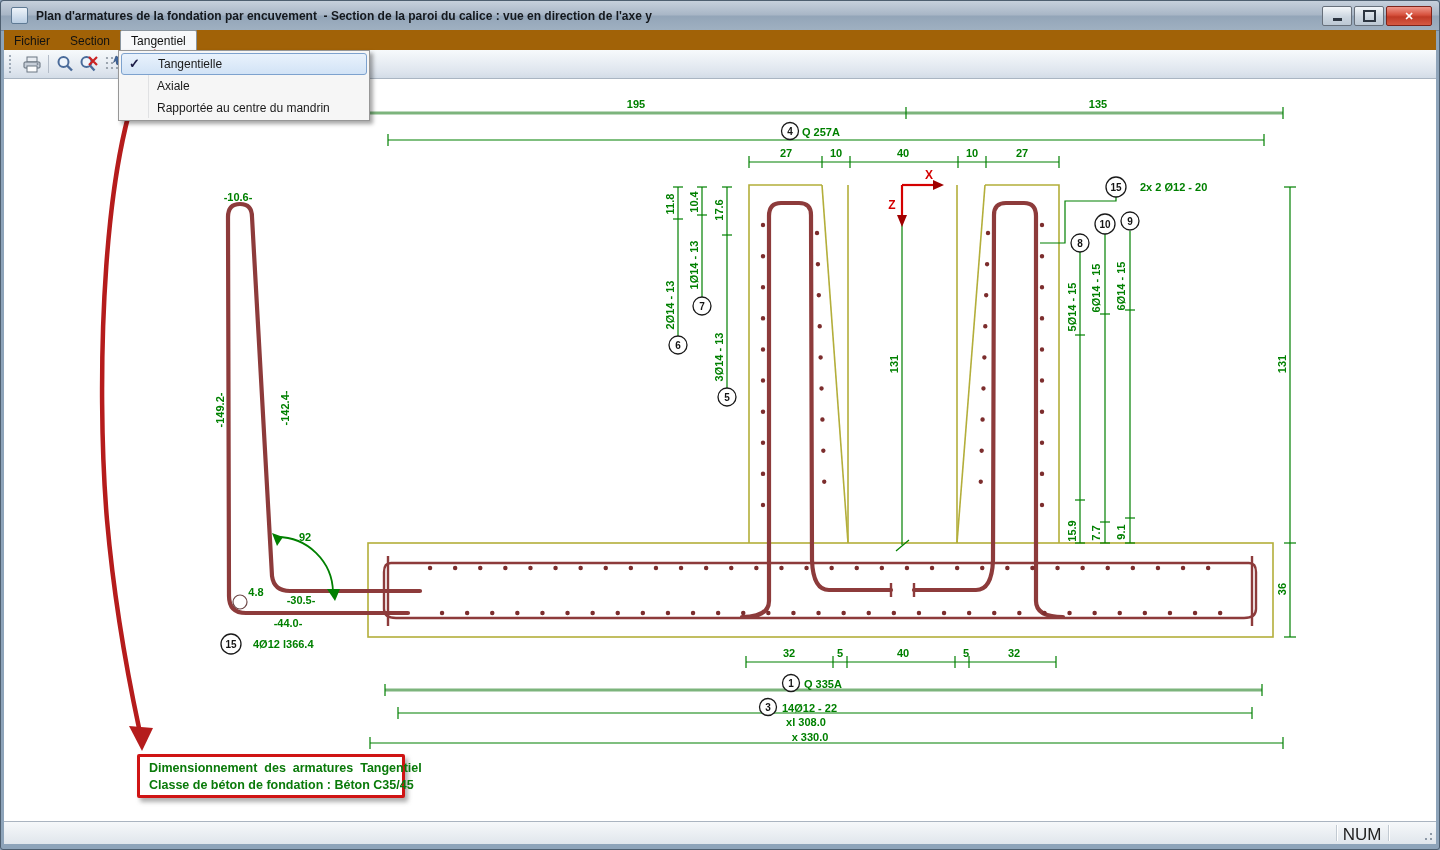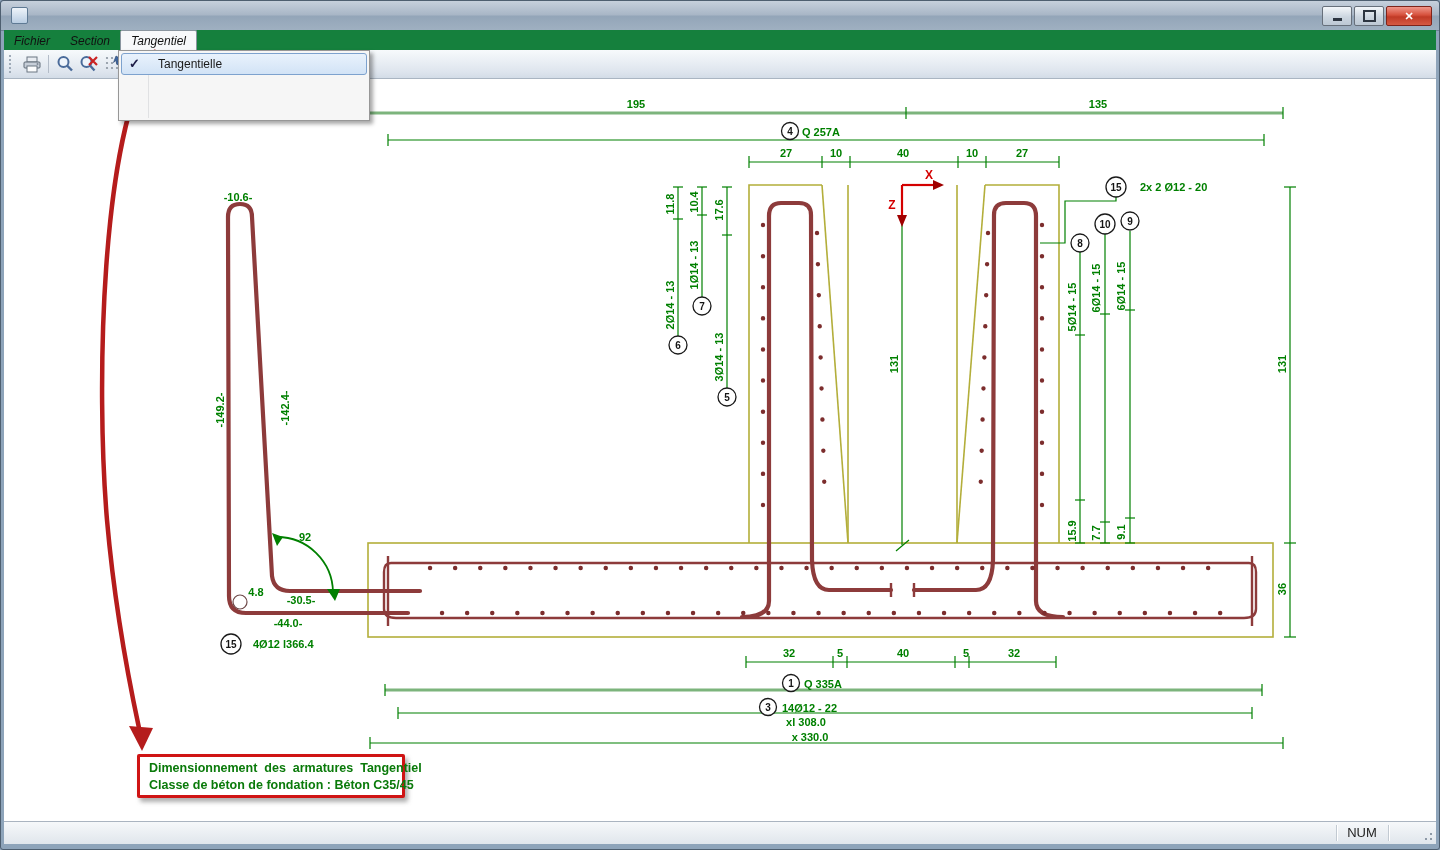--- a/index.html
+++ b/index.html
@@ -15,22 +15,22 @@
     background:linear-gradient(#eef4fa,#b9cde2);border:1px solid #5f7a94;border-radius:2px;}
   .title-text{font-size:12px;font-weight:bold;color:#14181d;white-space:pre;}
   .caption-btns{position:absolute;right:7px;top:5px;display:flex;gap:2px;}
   .cap-btn{width:28px;height:18px;border:1px solid #67707b;border-radius:2px;
     background:linear-gradient(#f4f7fa,#ccd6e0 55%,#bcc8d4);display:flex;align-items:center;justify-content:center;}
   .cap-btn .mingl{width:9px;height:3px;background:#2c3540;margin-top:7px;}
   .cap-btn .maxgl{width:9px;height:8px;border:2px solid #2c3540;}
   .cap-close{width:44px;height:18px;border:1px solid #7e241a;border-radius:2px;
     background:linear-gradient(#f0978a,#d6503c 45%,#c03a26 55%,#d55a42);
     color:#fff;font-size:11px;font-weight:bold;display:flex;align-items:center;justify-content:center;}
-  .menubar{top:30px;left:4px;right:4px;height:20px;background:#15803d;z-index:20;
-    display:flex;align-items:stretch;font-size:12px;color:#111;font-style:italic;}
+  .menubar{top:30px;left:4px;right:4px;height:20px;background:#a16207;z-index:20;
+    display:flex;align-items:stretch;font-size:12px;color:#111;}
   .menu-item{padding:3px 10px 2px 10px;display:flex;align-items:center;}
   .menu-item.open{background:#f7f8fa;border:1px solid #8a959f;border-bottom:none;border-radius:2px 2px 0 0;}
   .toolbar{top:50px;left:4px;right:4px;height:28px;z-index:20;
     background:linear-gradient(#f7fafc,#dde4ed 80%,#d3dce7);border-bottom:1px solid #aab5c2;
     display:flex;align-items:center;}
   .tb-grip{width:3px;height:18px;margin:0 6px 0 5px;border-left:2px dotted #9fabb8;}
   .tb-btn{width:24px;height:22px;display:flex;align-items:center;justify-content:center;}
   .tb-sep{width:1px;height:18px;background:#b3bcc8;margin:0 4px;}
   .canvas{top:78px;left:4px;right:4px;bottom:28px;background:#ffffff;z-index:0;
     border-top:1px solid #93a2b2;}
@@ -43,40 +43,41 @@
   .dd-item{position:absolute;left:2px;right:2px;height:22px;display:flex;align-items:center;padding-left:36px;box-sizing:border-box;}
   .dd-item.sel{background:linear-gradient(#e9f2fc,#d2e3f6);border:1px solid #7da2ce;border-radius:3px;}
   .dd-check{position:absolute;left:7px;top:2px;font-size:13px;font-weight:bold;color:#1c1c46;}
   
   .infobox{left:137px;top:754px;width:268px;height:44px;z-index:40;background:#fff;
     border:3px solid #cf1414;border-radius:2px;box-shadow:3px 4px 4px rgba(110,110,110,.55);
     color:#0a7a0a;font-size:12.5px;font-weight:bold;line-height:1.38;padding:3px 0 0 9px;box-sizing:border-box;}
   .infobox div{white-space:pre;}
   
   .statusbar{left:4px;right:4px;bottom:6px;height:22px;z-index:20;
-    background:linear-gradient(#f6f8fa,#e0e6ec);border-top:1px solid #aab4c0;font-size:13px;color:#222;text-decoration:underline;}
+    background:linear-gradient(#f6f8fa,#e0e6ec);border-top:1px solid #aab4c0;font-size:17px;color:#222;text-decoration:underline;}
   .sb-sep{position:absolute;top:3px;bottom:3px;width:1px;background:#c2cad2;box-shadow:1px 0 0 #fff;}
   .sb-num{position:absolute;left:1338px;top:3px;width:40px;text-align:center;}
   .sb-grip{position:absolute;right:3px;bottom:3px;width:12px;height:12px;
     background:
      radial-gradient(circle at 10px 10px,#8d99a6 1.2px,transparent 1.4px),
      radial-gradient(circle at 10px 5px,#8d99a6 1.2px,transparent 1.4px),
      radial-gradient(circle at 5px 10px,#8d99a6 1.2px,transparent 1.4px);}
   
   svg text{font-family:"Liberation Sans",sans-serif;font-size:11px;font-weight:bold;fill:#008000;}
   svg text.k{fill:#151515;font-size:10px;}
   svg text.r{fill:#d40000;font-size:12px;}
 </style>
 </head>
 <body>
 
 <div class="abs frame-outer"></div>
 
 <div class="abs titlebar">
   <div class="app-icon"></div>
+  <div class="title-text">Plan d'armatures de la fondation par encuvement  - Section de la paroi du calice : vue en direction de l'axe y</div>
   <div class="caption-btns">
     <div class="cap-btn">
         <div class="mingl"></div>
       </div>
     <div class="cap-btn">
         <div class="maxgl"></div>
       </div>
     <div class="cap-close">
         <span>✕</span>
       </div>
@@ -342,20 +343,26 @@
   <path d="M 155 52 C 100 130 96 390 107 520 C 114 600 127 672 139 728" stroke="#b51c1c" stroke-width="4.5" fill="none" stroke-linecap="round"></path>
   <polygon points="129,726 153,728 142,751" fill="#b51c1c"></polygon>
 </svg>
 
 <div class="abs dropdown">
   <div class="dd-gutter"></div>
   <div class="dd-item sel" style="top:2px;">
     <span class="dd-check">✓</span>
     <span>Tangentielle</span>
   </div>
+  <div class="dd-item" style="top:24px;">
+    <span>Axiale</span>
+  </div>
+  <div class="dd-item" style="top:46px;">
+    <span>Rapportée au centre du mandrin</span>
+  </div>
 </div>
 
 <div class="abs infobox">
   <div>Dimensionnement  des  armatures  Tangentiel</div>
   <div>Classe de béton de fondation : Béton C35/45</div>
 </div>
 
 <div class="abs statusbar">
   <div class="sb-sep" style="left:1332px;"></div>
   <div class="sb-num">NUM</div>

